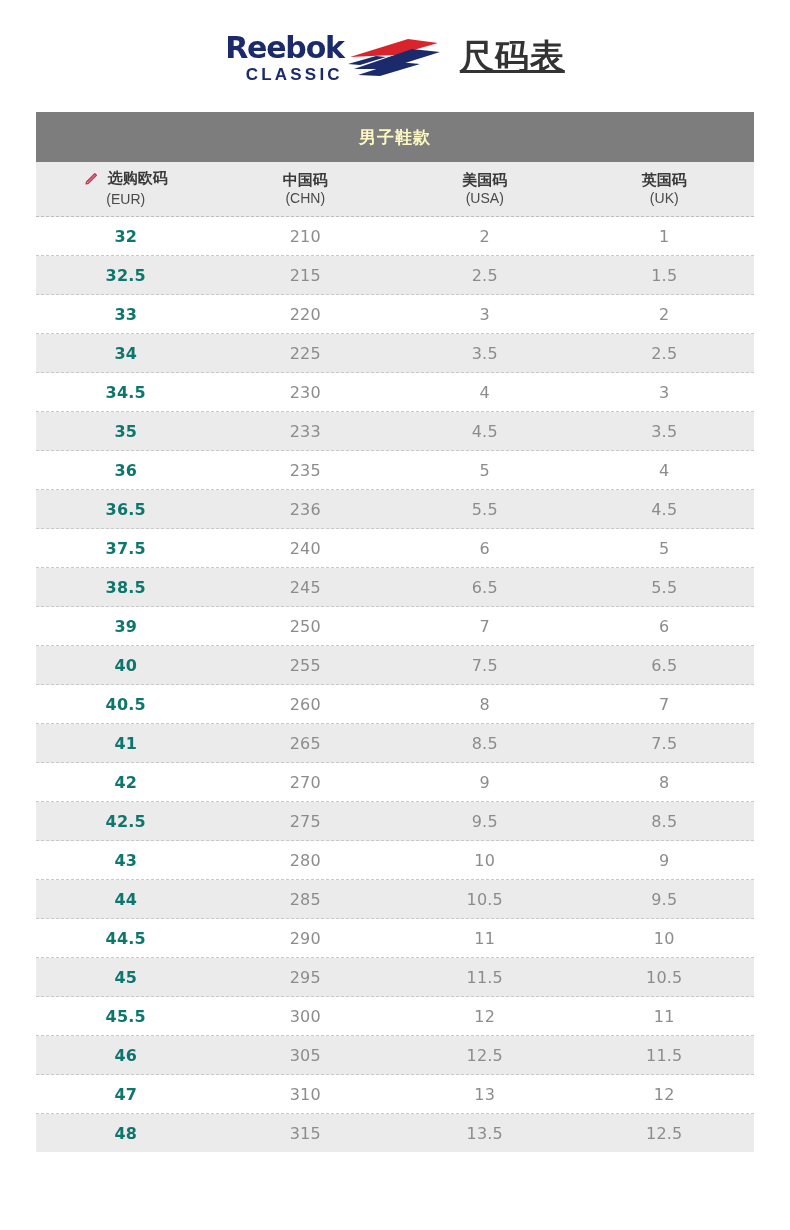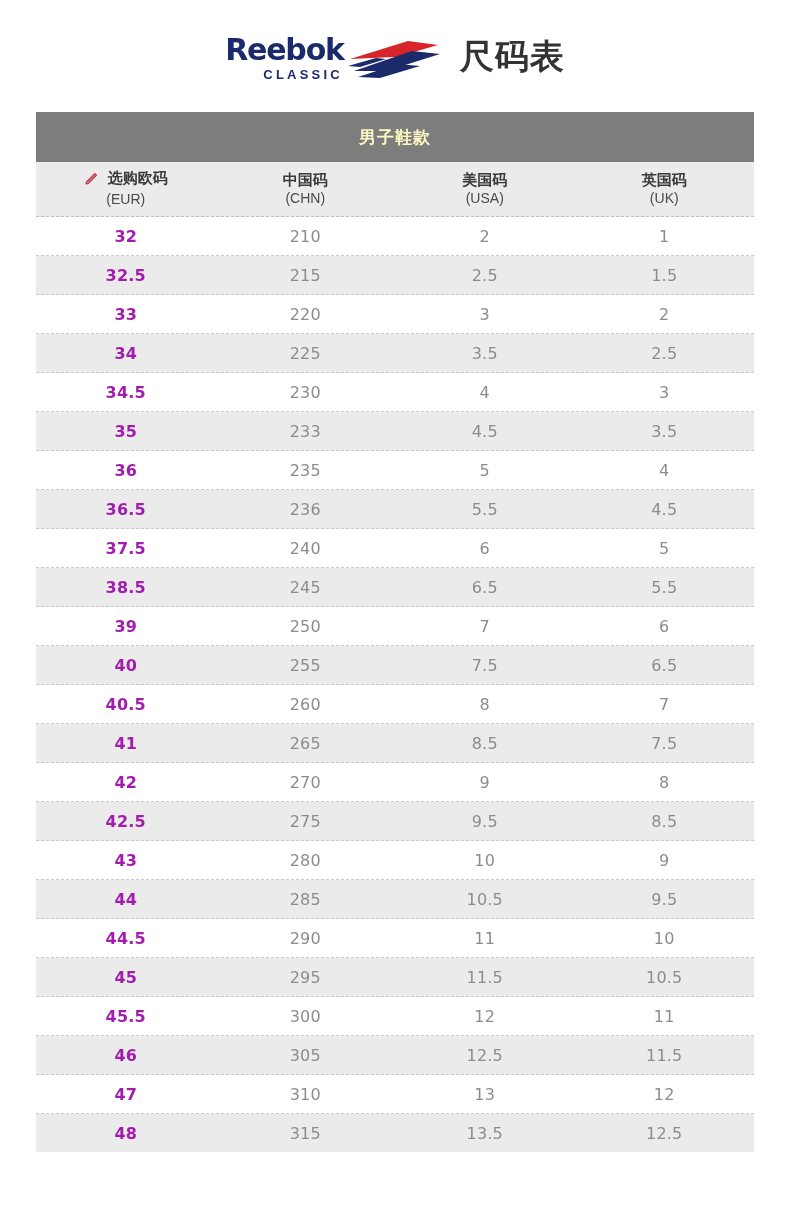--- a/index.html
+++ b/index.html
@@ -50,21 +50,21 @@
     font-weight: bold;
     font-size: 30px;
     letter-spacing: -1.2px;
     color: #1b2a6b;
     line-height: 0.95;
   }
 
   .wordmark-sub {
     font-family: "Liberation Sans", sans-serif;
     font-weight: bold;
-    font-size: 13px;
+    font-size: 17px;
     letter-spacing: 3.2px;
     color: #1b2a6b;
     margin-top: 3px;
     margin-right: 1px;
   }
 
   .vector-mark {
     width: 96px;
     height: 44px;
     display: block;
@@ -73,20 +73,21 @@
   }
 
   .chart-title {
     font-family: "DejaVu Sans", sans-serif;
     font-weight: bold;
     font-size: 34px;
     color: #333333;
     letter-spacing: 1px;
     margin-left: 4px;
     margin-top: 2px;
+    text-decoration: underline;
   }
 
   
   .table-wrap {
     margin: 0 36px;
     width: 718px;
     box-sizing: border-box;
   }
 
   .section-bar {
@@ -155,21 +156,21 @@
 
   .cell {
     flex: 1 1 25%;
     text-align: center;
     font-size: 16px;
     font-family: "DejaVu Sans", sans-serif;
     color: #8c8c8c;
     letter-spacing: 0.2px;
   }
   .cell.primary {
-    color: #a21caf;
+    color: #0f766e;
     font-weight: bold;
   }
 </style>
 </head>
 <body>
 
 <div class="page">
 
   <div class="brand-header">
     <div class="logo-lockup">

